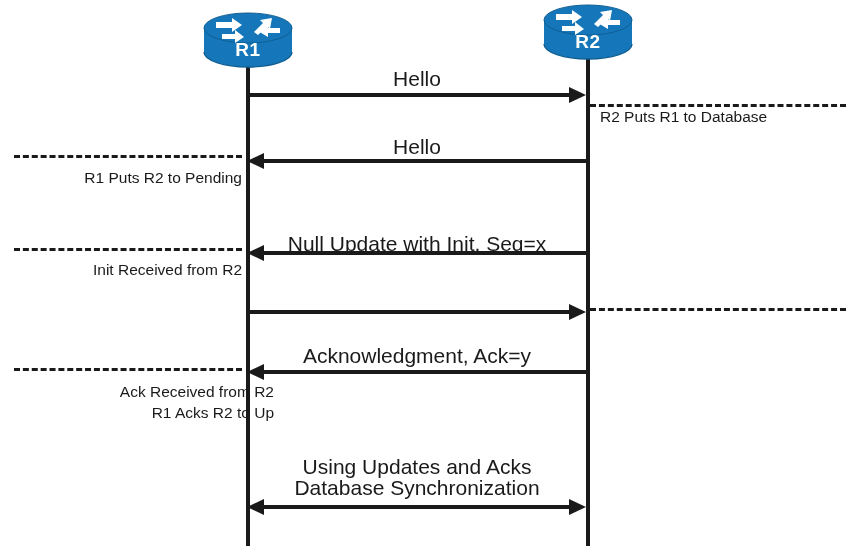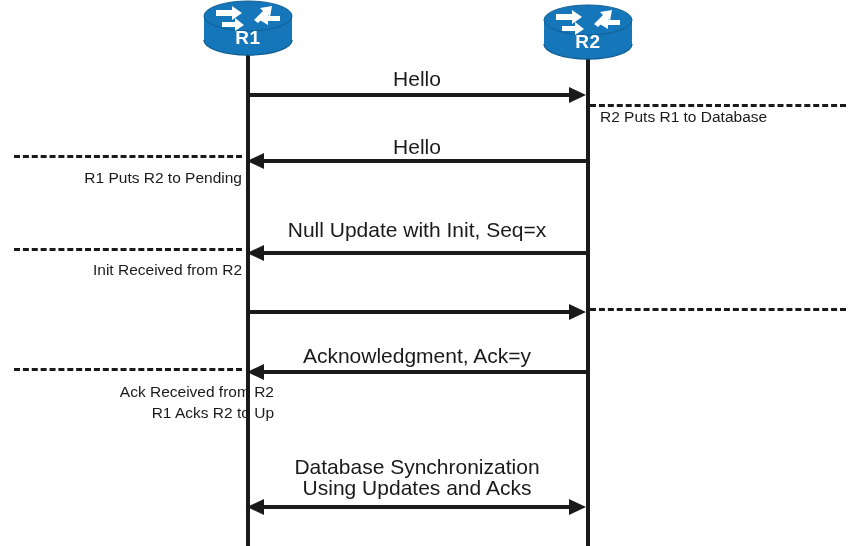--- a/index.html
+++ b/index.html
@@ -99,21 +99,21 @@
   .note.left-note  { text-align: right; }
 </style>
 </head>
 <body>
 
 <div id="canvas">
 
   <div class="lifeline" style="left:246px; top:52px; height:494px;"></div>
   <div class="lifeline" style="left:586px; top:52px; height:494px;"></div>
 
-  <div class="router" style="left:202px; top:0;">
+  <div class="router" style="left:202px; top:12px;">
     <svg class="body" viewBox="0 0 92 56">
       <defs>
         <clipPath id="clipR1">
             <rect x="0" y="0" width="92" height="56"></rect>
           </clipPath>
       </defs>
       <g clip-path="url(#clipR1)">
 
         <path d="M2,16 L2,40 A44,15 0 0 0 90,40 L90,16 Z" fill="#1577b9"></path>
         <path d="M2,40 A44,15 0 0 0 90,40" fill="none" stroke="#0f5e93" stroke-width="1.4"></path>
@@ -170,21 +170,21 @@
 
   <div class="msg-label" style="left:248px; top:136px; width:338px;">Hello</div>
   <div class="msg-line" style="left:264px; top:159px; width:322px;"></div>
   <div class="arrowhead arrow-left" style="left:247px; top:153px;"></div>
 
   <div class="dashed" style="left:14px; top:155px; width:228px;"></div>
   <div class="note left-note" style="left:0px; top:167px; width:242px;">
     <div>R1 Puts R2 to Pending</div>
   </div>
 
-  <div class="msg-label" style="left:248px; top:219px; width:338px;">Null Update with Init, Seq=x</div>
+  <div class="msg-label" style="left:248px; top:233px; width:338px;">Null Update with Init, Seq=x</div>
   <div class="msg-line" style="left:264px; top:251px; width:322px;"></div>
   <div class="arrowhead arrow-left" style="left:247px; top:245px;"></div>
 
   <div class="dashed" style="left:14px; top:248px; width:228px;"></div>
   <div class="note left-note" style="left:0px; top:259px; width:242px;">
     <div>Init Received from R2</div>
   </div>
 
   <div class="msg-line" style="left:248px; top:310px; width:322px;"></div>
   <div class="arrowhead arrow-right" style="left:569px; top:304px;"></div>
@@ -195,20 +195,20 @@
   <div class="msg-line" style="left:264px; top:370px; width:322px;"></div>
   <div class="arrowhead arrow-left" style="left:247px; top:364px;"></div>
 
   <div class="dashed" style="left:14px; top:368px; width:228px;"></div>
   <div class="note left-note" style="left:0px; top:381px; width:242px;padding-left:32px;">
     <div>Ack Received from R2</div>
     <div>R1 Acks R2 to Up</div>
   </div>
 
   <div class="msg-label" style="left:248px; top:456px; width:338px;">
+    <div>Using Updates and Acks</div>
     <div>Database Synchronization</div>
-    <div>Using Updates and Acks</div>
   </div>
   <div class="msg-line" style="left:264px; top:505px; width:306px;"></div>
   <div class="arrowhead arrow-left" style="left:247px; top:499px;"></div>
   <div class="arrowhead arrow-right" style="left:569px; top:499px;"></div>
 
 </div>
 
 </body></html>

